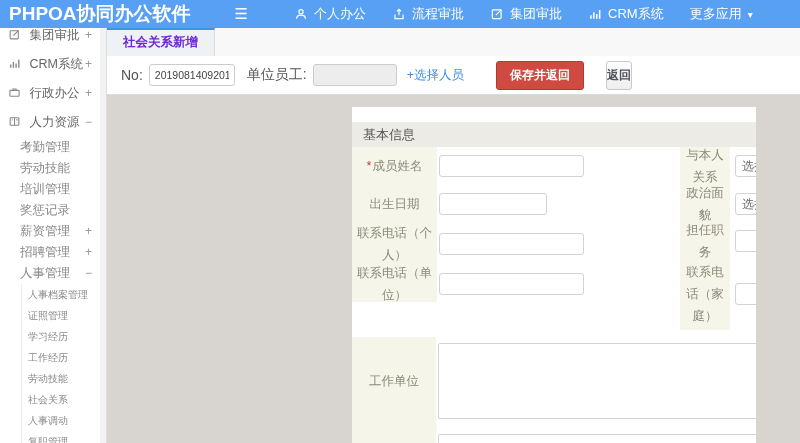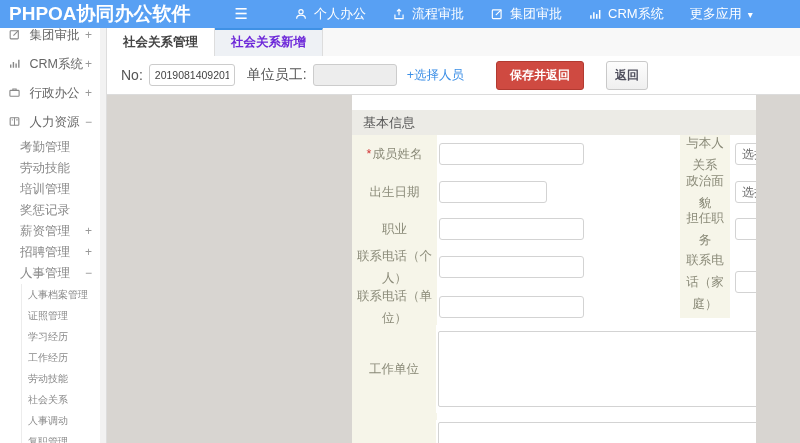--- a/index.html
+++ b/index.html
@@ -34,25 +34,25 @@
   .tab-2{background:#eef1f5;color:#6d28d9;border-top:2px solid #3f91e5;border-right:1px solid #ddd;line-height:25px;}
 
   
   .toolbar{position:absolute;top:56px;left:107px;right:0;height:39px;background:#fff;border-bottom:1px solid #dcdcdc;display:flex;align-items:center;padding-left:14px;box-sizing:border-box;}
   .tb-label{color:#555;font-size:14px;margin-right:6px;white-space:nowrap;}
   .tb-input{height:20px;border:1px solid #ccc;border-radius:3px;padding:0 5px;font-size:10.5px;color:#444;width:74px;font-family:"Liberation Sans","DejaVu Sans",sans-serif;}
   .tb-input.gray{background:#ededed;width:72px;height:20px;}
   .tb-link{color:#3a8ee6;font-size:12.5px;margin-left:10px;text-decoration:none;white-space:nowrap;cursor:pointer;}
   .btn{border-radius:3px;font-size:12px;font-weight:bold;cursor:pointer;white-space:nowrap;font-family:"Liberation Sans","DejaVu Sans",sans-serif;}
   .btn-save{margin-left:32px;background:#cf4a41;border:1px solid #b23a31;color:#fff;padding:5px 13px;}
-  .btn-back{margin-left:22px;background:linear-gradient(#fdfdfd,#efefef);border:1px solid #c9c9c9;color:#50505e;padding:5px 8px;}
+  .btn-back{margin-left:22px;background:linear-gradient(#fdfdfd,#efefef);border:1px solid #c9c9c9;color:#50505e;padding:5px 0;}
 
   
   .content{position:absolute;top:95px;left:107px;right:0;bottom:0;background:#d8d5d1;}
-  .panel{position:absolute;left:245px;top:0;width:404px;bottom:0;background:#fff;overflow:hidden;}
+  .panel{position:absolute;left:245px;top:12px;width:404px;bottom:0;background:#fff;overflow:hidden;}
   .section-header{margin-top:15px;height:25px;line-height:25px;background:#ecebe6;color:#555;font-size:13px;padding-left:11px;}
   .form-body{position:relative;margin-top:0;height:308px;}
 
   .leftcol{position:absolute;left:0;top:0;width:328px;}
   .rightcol{position:absolute;left:328px;top:0;width:200px;}
   .fullrows{position:absolute;left:0;top:190px;width:448px;}
 
   .frow{display:flex;align-items:center;}
   .flabel{width:85px;box-sizing:border-box;background:#f6f5e9;color:#8a8a78;font-size:12.5px;text-align:center;line-height:22px;align-self:stretch;display:flex;align-items:center;justify-content:center;padding:0 4px;}
   .rightcol .flabel{width:78px;}
@@ -158,21 +158,20 @@
       <li class="l3"><span>工作经历</span></li>
       <li class="l3"><span>劳动技能</span></li>
       <li class="l3"><span>社会关系</span></li>
       <li class="l3"><span>人事调动</span></li>
       <li class="l3"><span>复职管理</span></li>
     </ul>
     <div class="track"></div>
   </div>
 
   <div class="tabbar">
-    <div class="tab tab-1">社会关系管理</div>
     <div class="tab tab-2">社会关系新增</div>
   </div>
 
   <div class="toolbar">
     <span class="tb-label">No:</span>
     <input class="tb-input" value="20190814092014" style="">
     <span class="tb-label" style="margin-left:12px">单位员工:</span>
     <input class="tb-input gray" value="" style="">
     <a class="tb-link">+选择人员</a>
     <button class="btn btn-save">保存并返回</button>
@@ -195,28 +194,20 @@
               </div>
           </div>
           <div class="frow h38">
             <div class="flabel">
                 <span>出生日期</span>
               </div>
             <div class="ffield">
                 <input class="txt w108" style="">
               </div>
           </div>
-          <div class="frow h35">
-            <div class="flabel">
-                <span>职业</span>
-              </div>
-            <div class="ffield">
-                <input class="txt w145" style="">
-              </div>
-          </div>
           <div class="frow h42">
             <div class="flabel">
                 <span>联系电话（个人）</span>
               </div>
             <div class="ffield">
                 <input class="txt w145" style="">
               </div>
           </div>
           <div class="frow h37">
             <div class="flabel">

